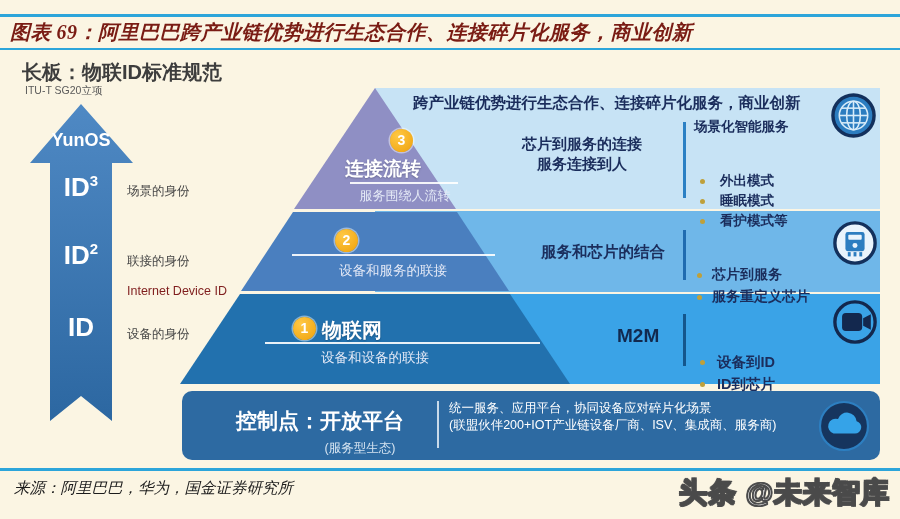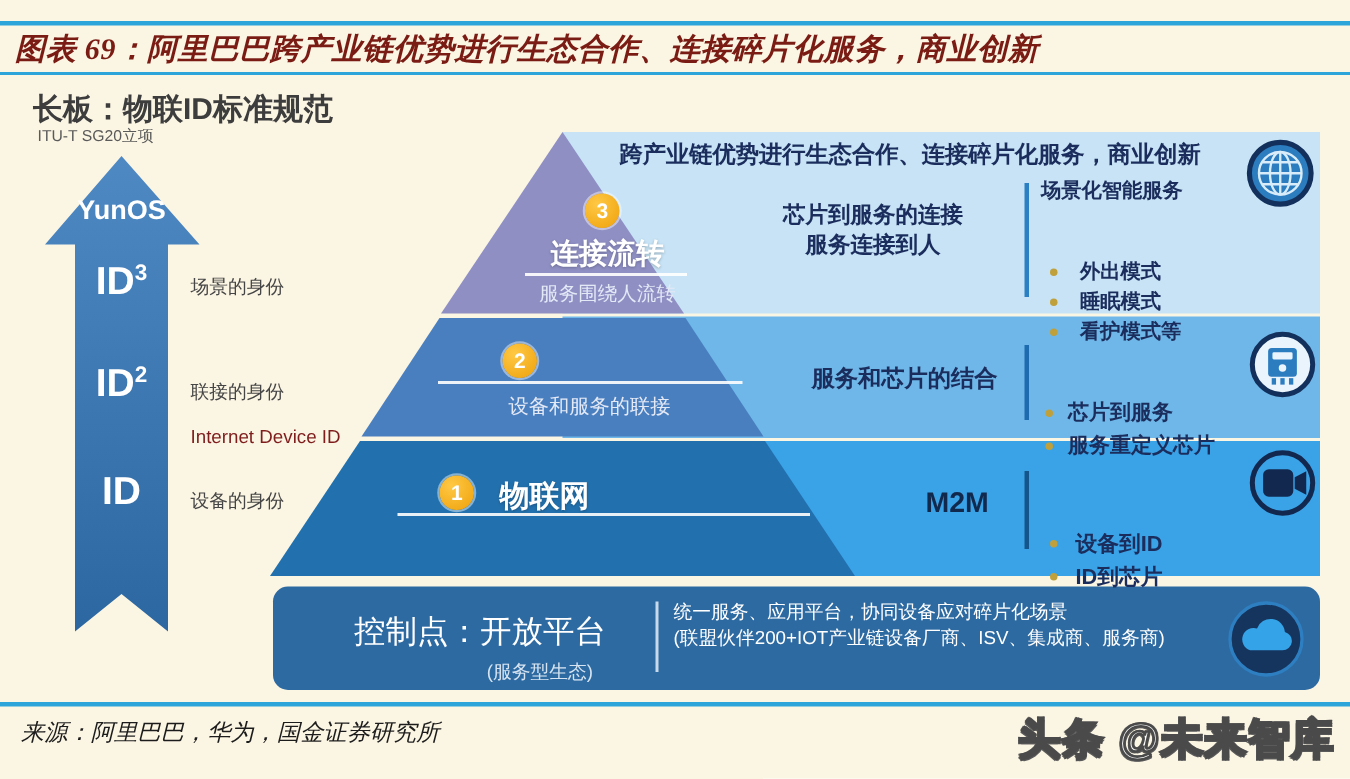--- a/index.html
+++ b/index.html
@@ -37,38 +37,38 @@
   #yunos { left:41px; top:130px; width:80px; font-size:18px; font-weight:bold; }
   .idlbl { left:44px; width:74px; font-size:26px; font-weight:bold; font-family:"Liberation Sans",sans-serif; }
   .idlbl sup { font-size:15px; }
   .side-lbl { position:absolute; left:127px; font-size:12.5px; color:#464646; }
 
   
   .badge { position:absolute; width:23px; height:23px; border-radius:50%;
            background:radial-gradient(circle at 35% 30%, #ffc844, #eea10b);
            color:#fff; font-size:14px; font-weight:bold; text-align:center; line-height:23px;
            box-shadow:0 0 0 1.5px rgba(255,255,255,.45); }
-  .pyr-title { position:absolute; color:#fff; font-weight:bold; text-align:center; text-shadow:0 1px 2px rgba(0,0,0,.25); }
+  .pyr-title { position:absolute; color:#fff; font-weight:bold; text-align:left; text-shadow:0 1px 2px rgba(0,0,0,.25); }
   .pyr-line  { position:absolute; height:2px; background:rgba(255,255,255,.9); }
   .pyr-sub   { position:absolute; color:#e4e9f6; text-align:center; font-size:13px; }
 
   
   #panel-header { position:absolute; left:413px; top:93px; width:460px;
                   font-size:15.5px; font-weight:bold; color:#1b2d5c; }
   .navy { color:#1b2d5c; }
   .vdiv { position:absolute; width:2.5px; }
   .blist { position:absolute;margin-top:32px; }
   .bitem { display:flex; align-items:center; font-weight:bold; color:#1b2d5c; }
   .dot { width:5px; height:5px; border-radius:50%; background:#bfa03a; flex:0 0 auto; }
 
   .icon-wrap { position:absolute; }
 
   
   #pb-title { position:absolute; left:200px; top:407px; width:240px; text-align:center;
-              color:#fff; font-size:21px; font-weight:normal; }
+              color:#fff; font-size:21px; font-weight:bold; }
   #pb-sub   { position:absolute; left:250px; top:440px; width:220px; text-align:center;
               color:#d6e4f1; font-size:12.5px; }
   #pb-div   { position:absolute; left:437px; top:401px; width:2px; height:47px; background:#c8daea; }
   #pb-lines { position:absolute; left:449px; top:400px; color:#fff; font-size:12.5px; line-height:17px; }
 
   
   #source { position:absolute; left:14px; top:478px; font-family:"Liberation Serif","DejaVu Serif",serif;
             font-style:italic; font-size:15.5px; color:#1c1c1c; z-index:4; }
   #watermark { position:absolute; right:10px; top:474px; font-size:28px; font-weight:800;
                color:#fff; -webkit-text-stroke:1.6px #4a4a4a;
@@ -123,20 +123,21 @@
     <div class="pyr-line" style="left:350px; top:182px; width:108px"></div>
     <div class="pyr-sub" style="left:340px; top:187px; width:130px">服务围绕人流转</div>
 
     <div class="badge" style="left:335px; top:229px">2</div>
     <div class="pyr-line" style="left:292px; top:254px; width:203px"></div>
     <div class="pyr-sub" style="left:291px; top:262px; width:204px; font-size:13.5px">设备和服务的联接</div>
 
     <div class="badge" style="left:293px; top:317px">1</div>
     <div class="pyr-title" style="left:322px; top:317px; width:82px; font-size:20px">物联网</div>
     <div class="pyr-line" style="left:265px; top:342px; width:275px"></div>
+    <div class="pyr-sub" style="left:268px; top:349px; width:214px; font-size:13.5px">设备和设备的联接</div>
 
     <div id="panel-header">跨产业链优势进行生态合作、连接碎片化服务，商业创新</div>
 
     <div class="abs navy" style="left:522px; top:134px; font-size:15px; font-weight:bold; line-height:20px">
       <div>芯片到服务的连接</div>
       <div>服务连接到人</div>
     </div>
     <div class="vdiv" style="left:683px; top:122px; height:76px; background:#2b80c4"></div>
     <div class="abs navy" style="left:694px; top:118px; font-size:13.5px; font-weight:bold">场景化智能服务</div>
     <div class="blist" style="left:700px; top:139px">

